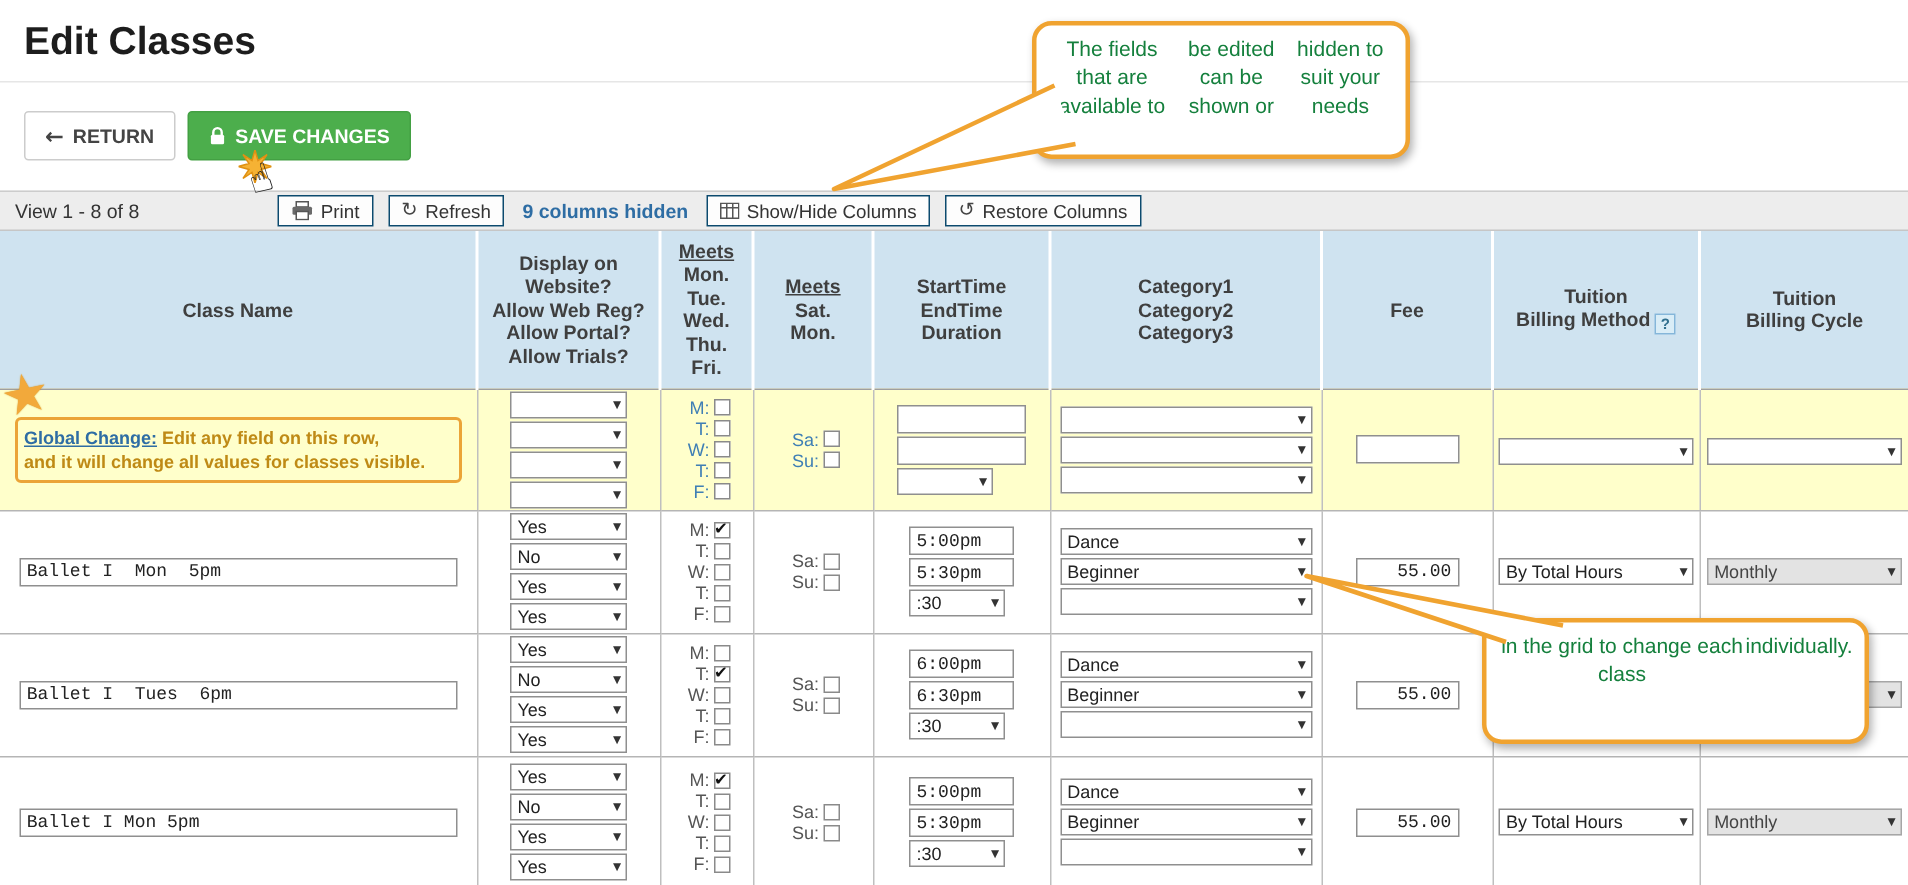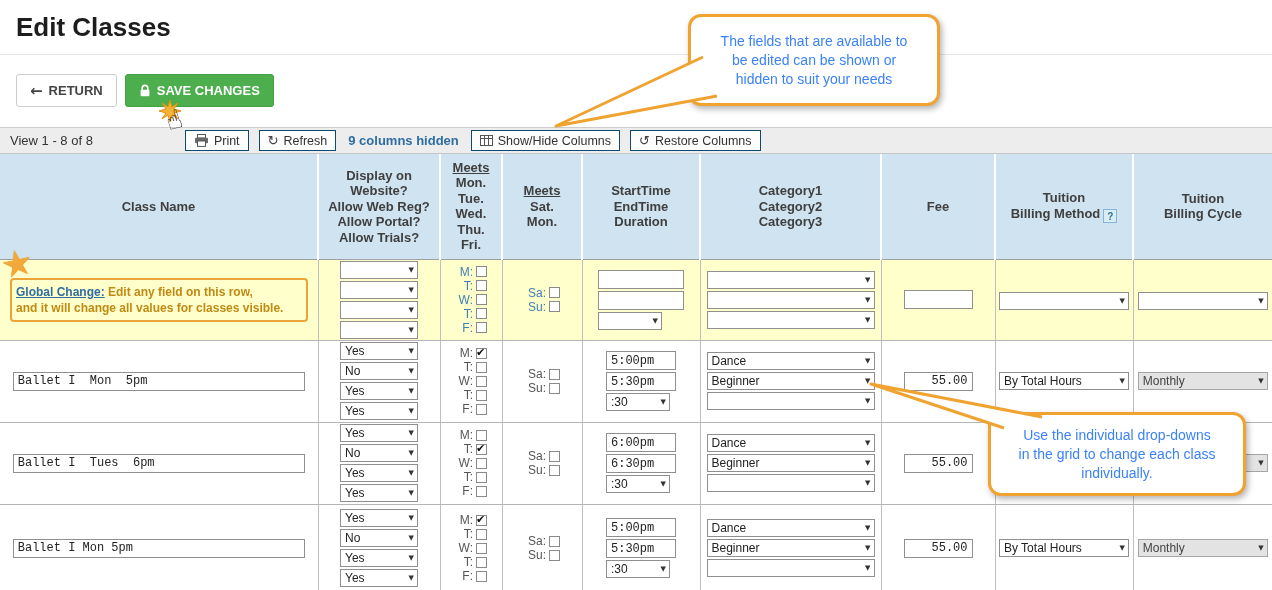--- a/index.html
+++ b/index.html
@@ -95,22 +95,22 @@
   .gc-text{color:var(--text_orange,#bf8a15)}
   .gc-star{position:absolute;left:1px;top:246px;font-size:36px;line-height:36px;color:#f2a93b;
            text-shadow:0 0 1px #cf8a12;transform:rotate(-12deg);z-index:30}
 
   
   .help{display:inline-block;width:14px;height:14px;line-height:13px;margin-left:3px;background:#d9edf7;
         border:1px solid #85b6d9;color:#31708f;font-size:10px;font-weight:bold;vertical-align:-2px;cursor:pointer}
 
   
   .callout{position:absolute;background:#fff;border:3px solid var(--accent_orange,#f0a330);border-radius:13px;
-           box-shadow:2px 3px 6px rgba(0,0,0,.3);display:flex;flex-direction:column;justify-content:center;
-           text-align:center;font-size:14px;line-height:19px;color:#3b82f6;z-index:55;padding:6px 8px}
+           box-shadow:2px 3px 6px rgba(0,0,0,.3);display:flex;flex-direction:row;justify-content:center;
+           text-align:center;font-size:14px;line-height:19px;color:#15803d;z-index:55;padding:6px 8px}
   .callout-top{left:688px;top:14px;width:252px;height:92px}
   .callout-bottom{left:988px;top:412px;width:258px;height:84px}
   .tails{position:absolute;left:0;top:0;width:1272px;height:590px;z-index:56;pointer-events:none}
 </style>
 </head>
 <body>
 
 <div class="title-bar">
   <h1>Edit Classes</h1>
 </div>
@@ -630,21 +630,20 @@
 
 <div class="gc-star glyph">★</div>
 
 <div class="callout callout-top">
   <div>The fields that are available to</div>
   <div>be edited can be shown or</div>
   <div>hidden to suit your needs</div>
 </div>
 
 <div class="callout callout-bottom">
-  <div>Use the individual drop-downs</div>
   <div>in the grid to change each class</div>
   <div>individually.</div>
 </div>
 
 <svg class="tails">
   <path d="M 703,57 L 556,126 L 717,96" fill="#ffffff" stroke="#f0a330" stroke-width="3" stroke-linejoin="round"></path>
   <path d="M 1004,428 L 871,384 L 1042,417" fill="#ffffff" stroke="#f0a330" stroke-width="3" stroke-linejoin="round"></path>
 </svg>
 
 </body></html>

